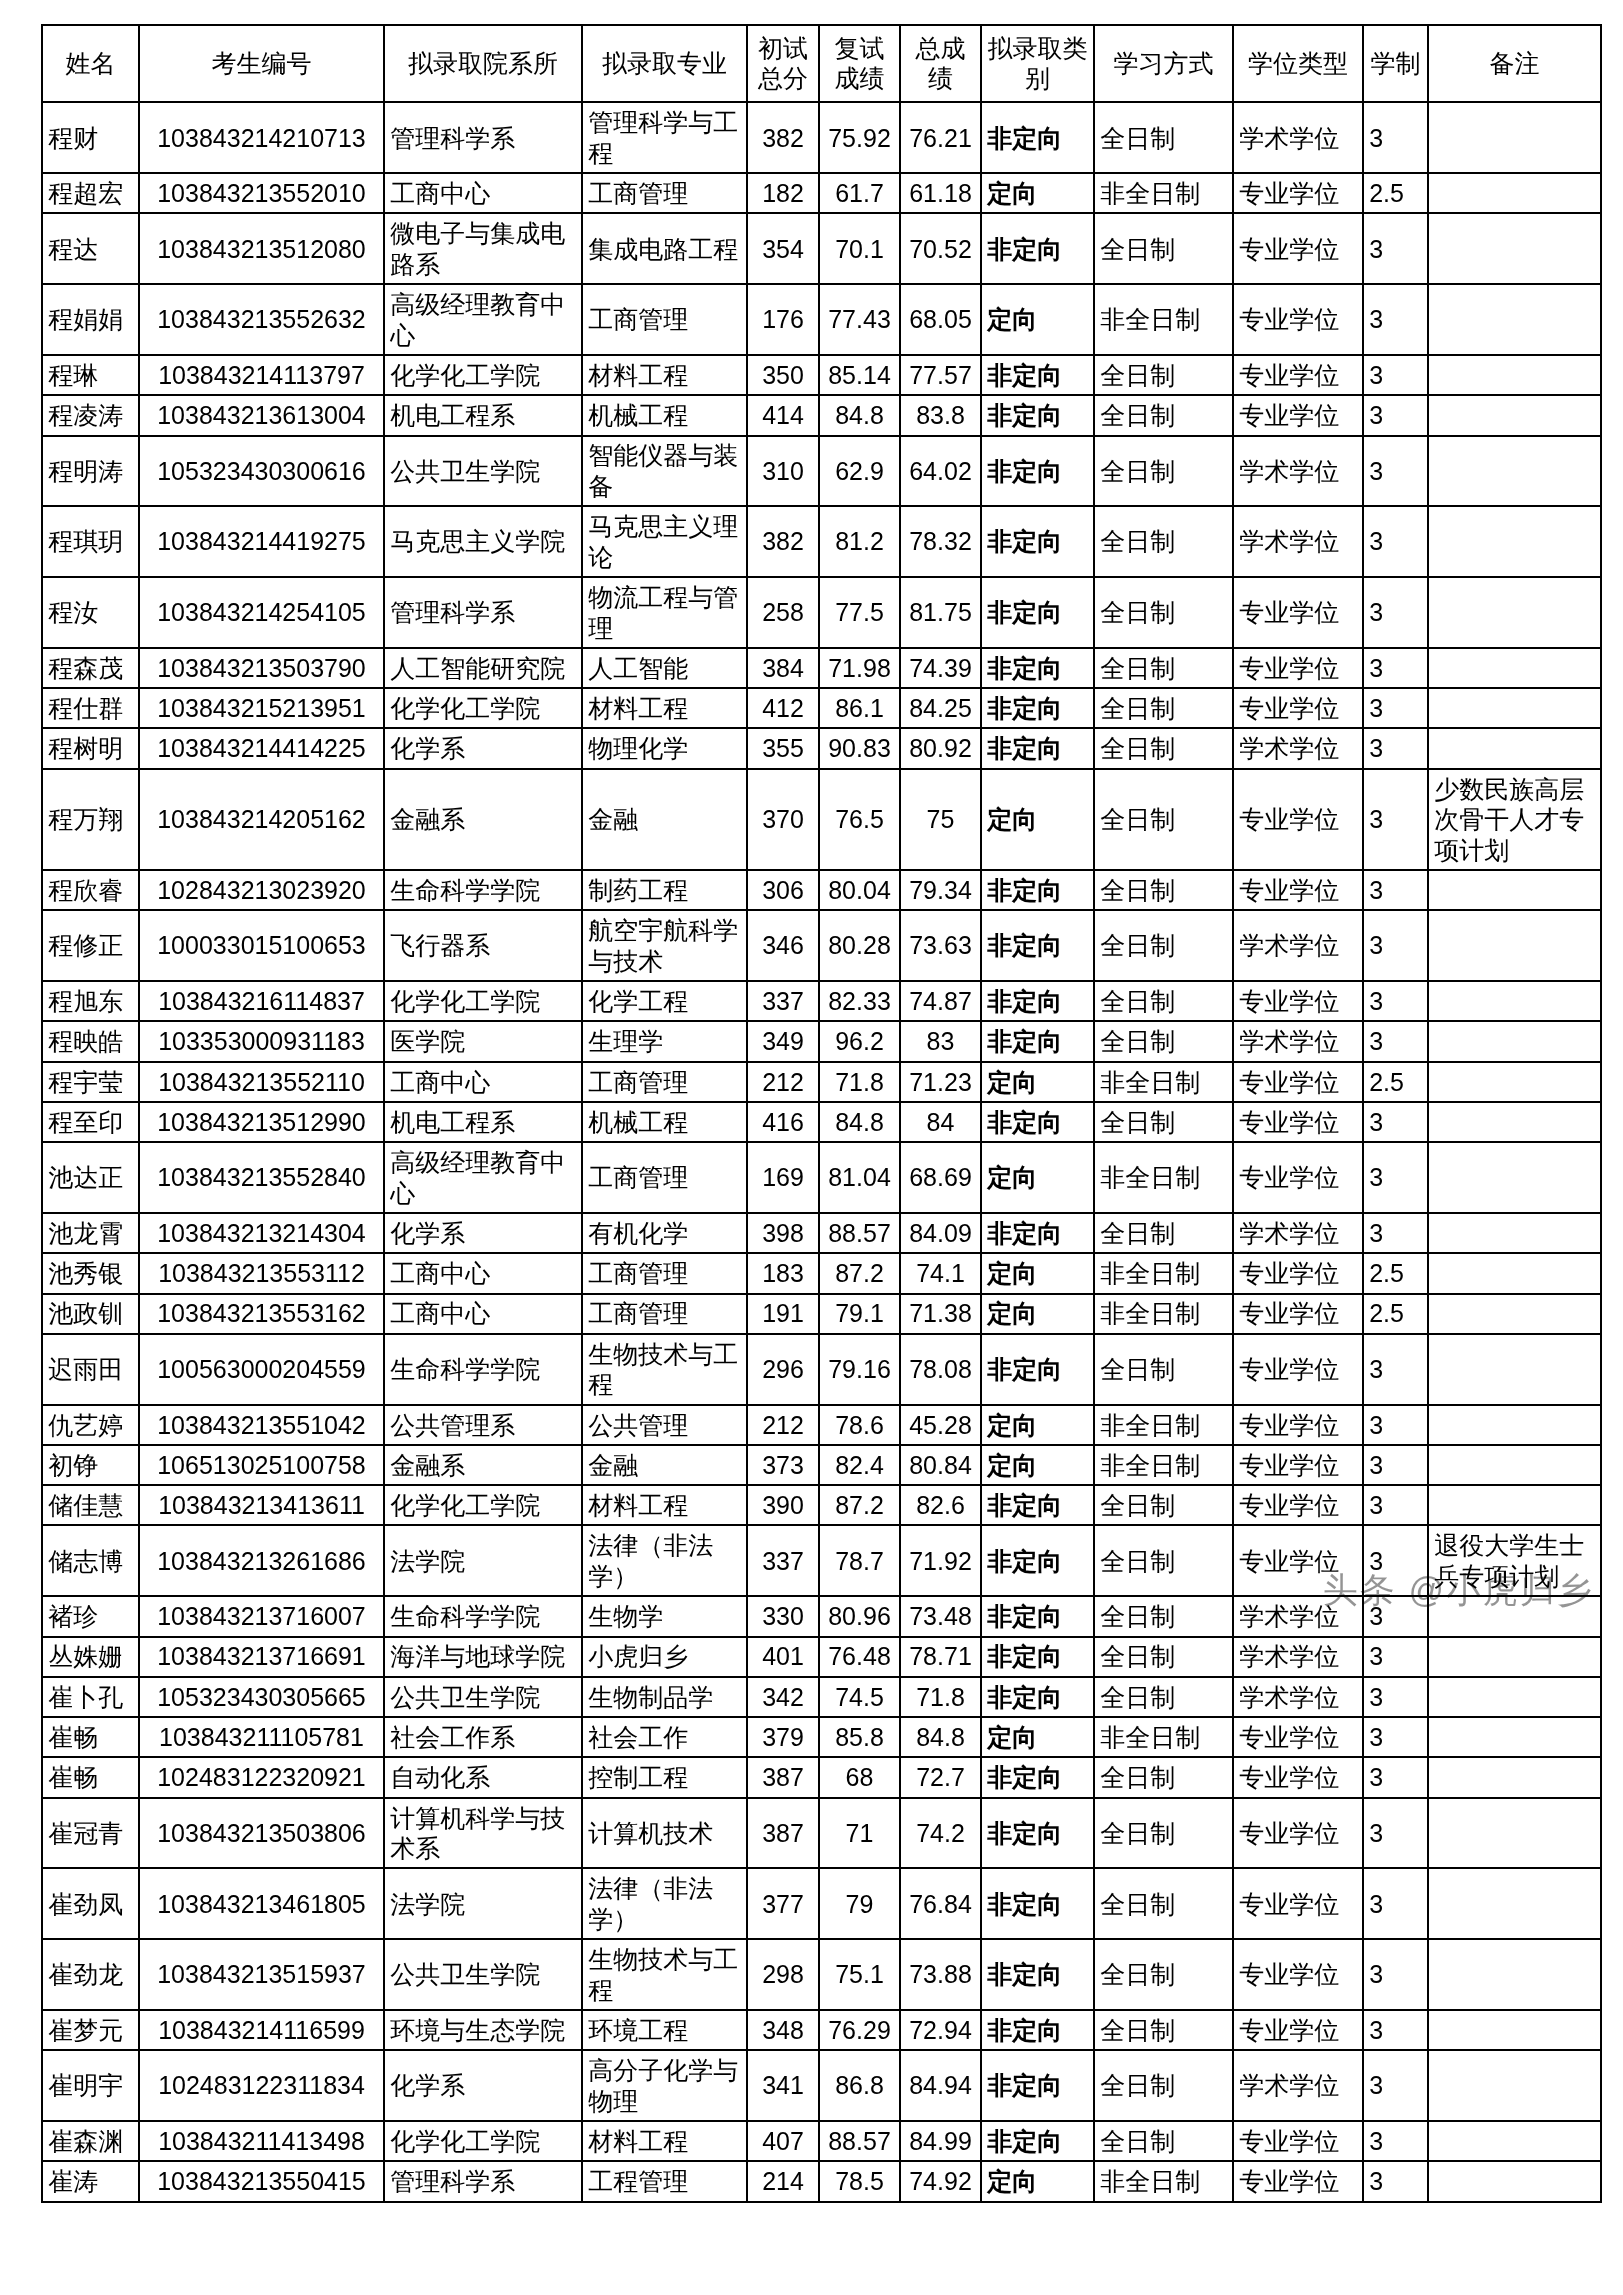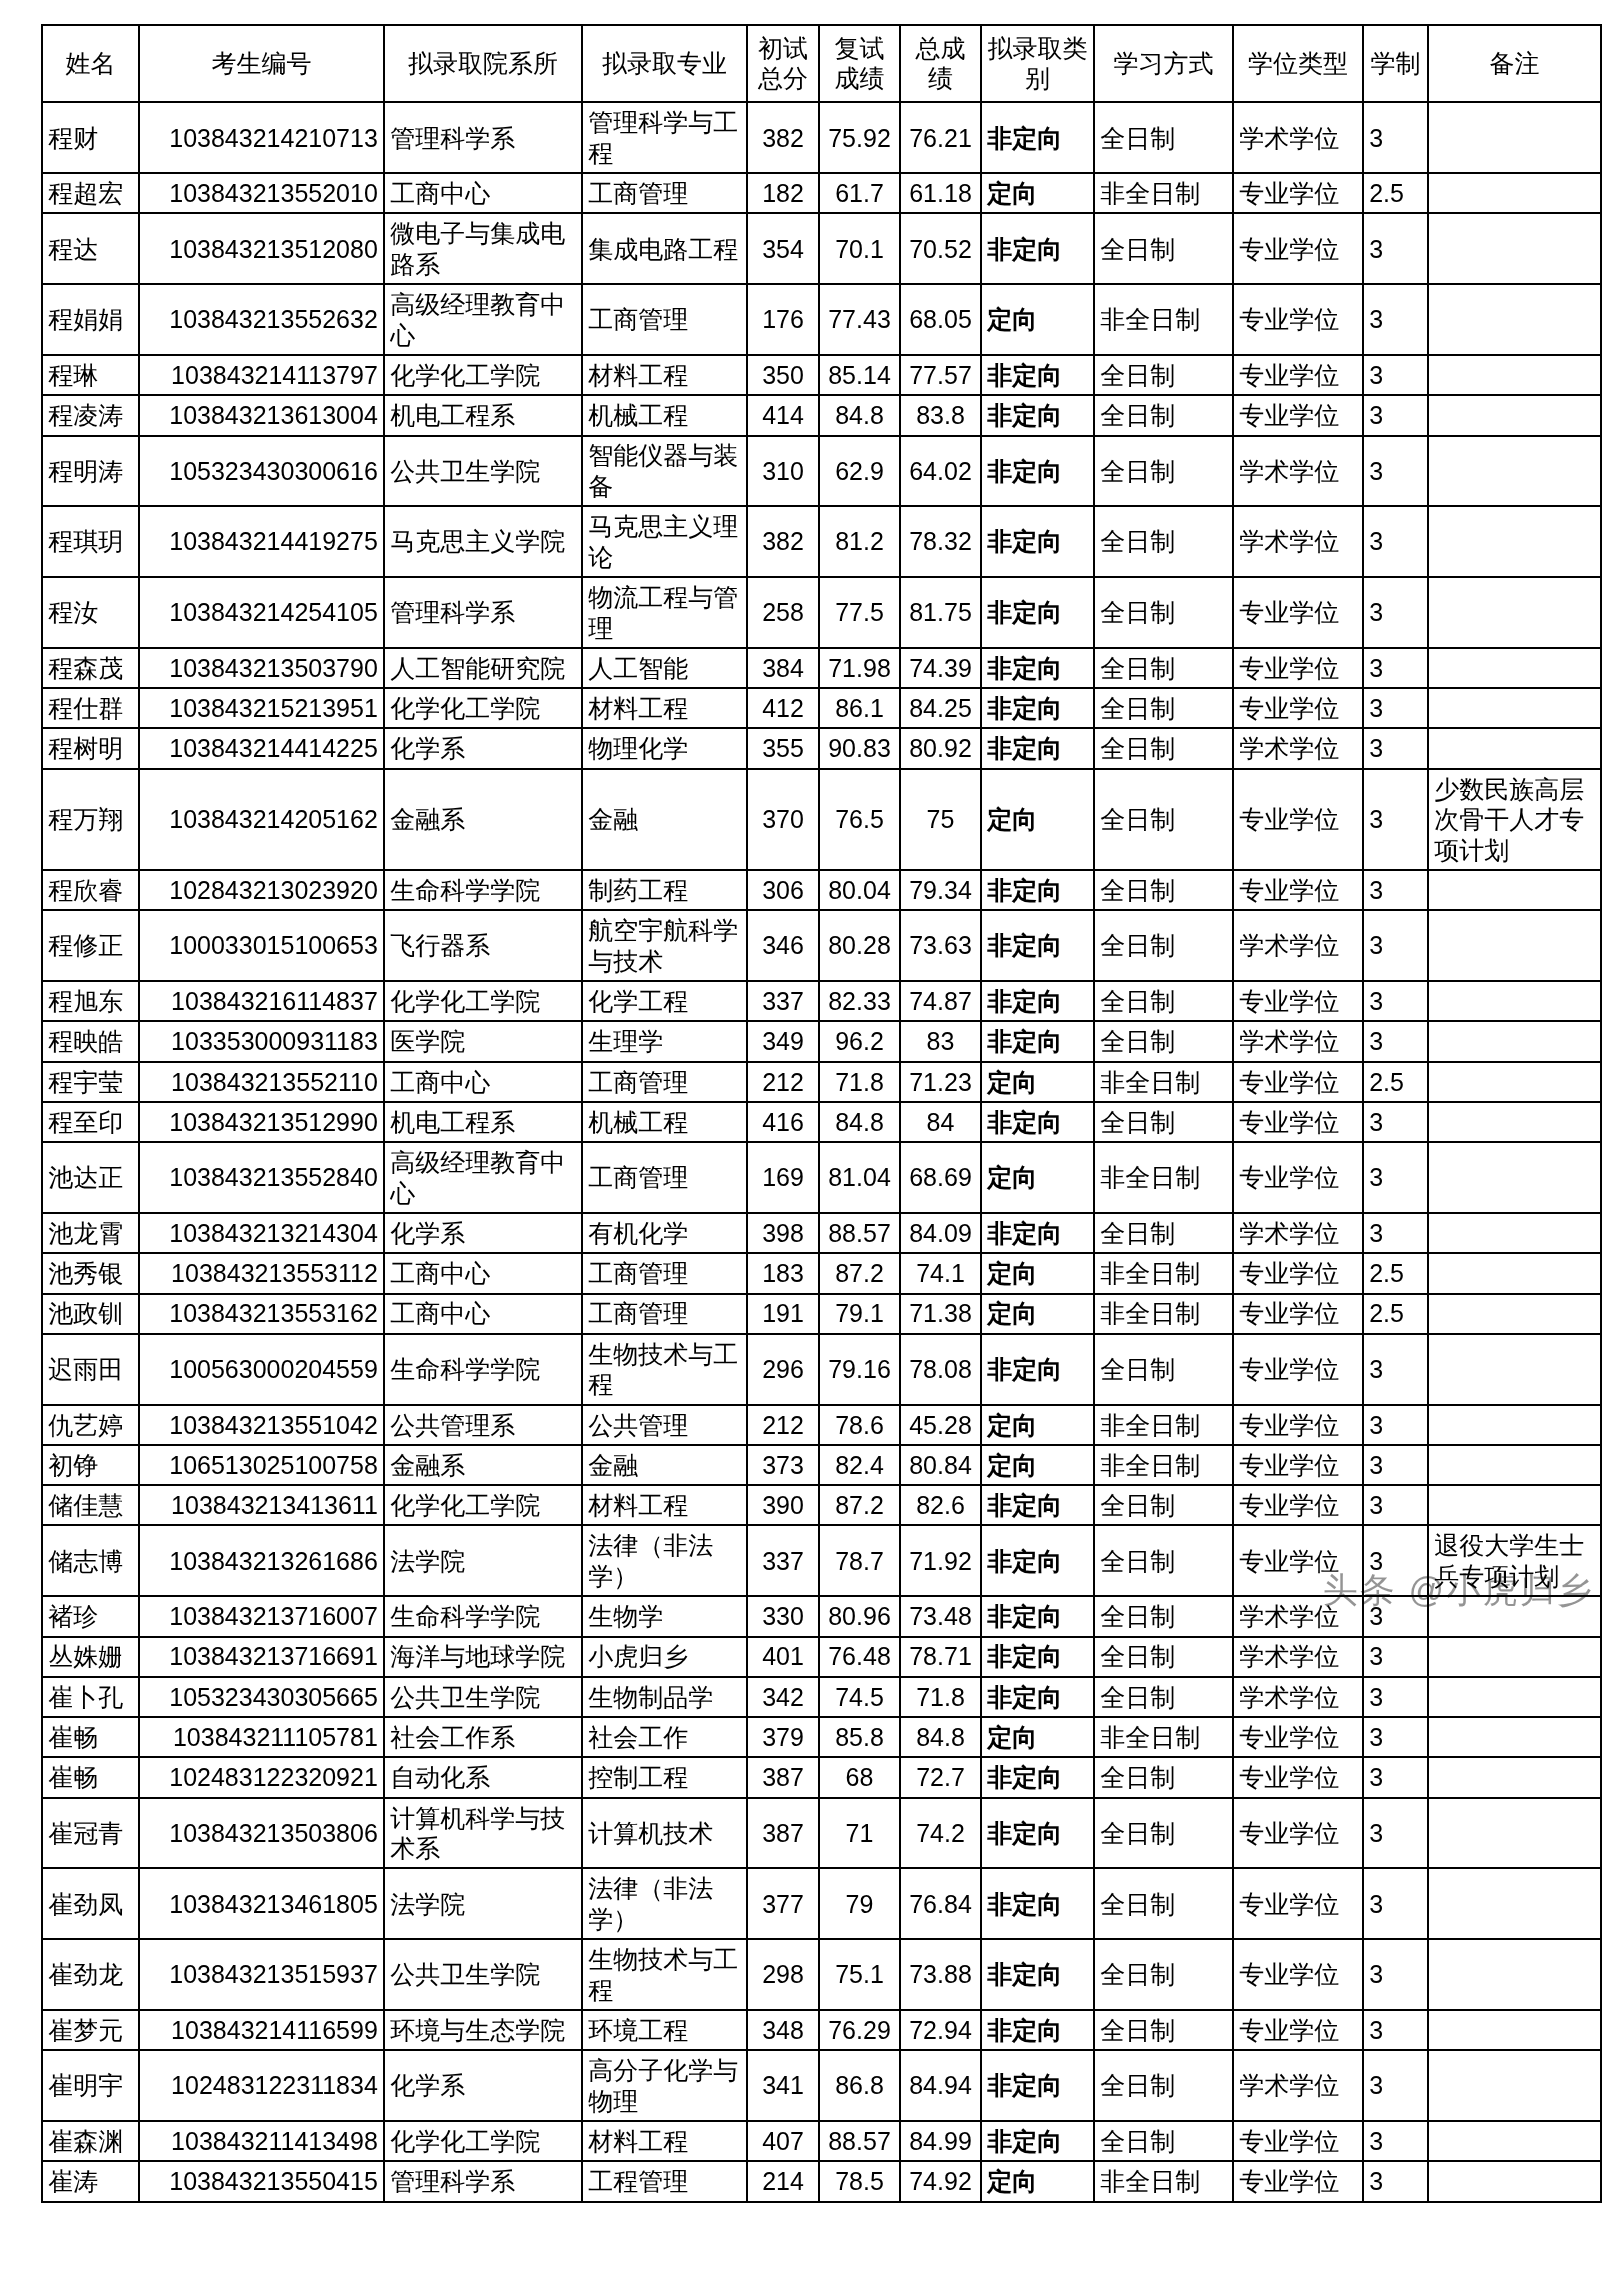--- a/index.html
+++ b/index.html
@@ -51,21 +51,21 @@
   col.c-first   { width: 72px; }
   col.c-second  { width: 81px; }
   col.c-total   { width: 81px; }
   col.c-cat     { width: 113px; }
   col.c-mode    { width: 139px; }
   col.c-degree  { width: 130px; }
   col.c-years   { width: 65px; }
   col.c-remark  { width: 173px; }
 
   td.name   { text-align: left; }
-  td.id     { text-align: right; letter-spacing: 0px; margin-top: 17px; }
+  td.id     { text-align: center; letter-spacing: 0px; margin-top: 17px; }
   td.dept   { text-align: left; }
   td.major  { text-align: left; }
   td.num    { text-align: center; }
   td.cat    { text-align: left; font-weight: bold; }
   td.mode   { text-align: left; }
   td.degree { text-align: left; }
   td.years  { text-align: left; padding-left: 6.5px; }
   td.remark { text-align: left; margin-left: 21px; }
 
   .watermark {

